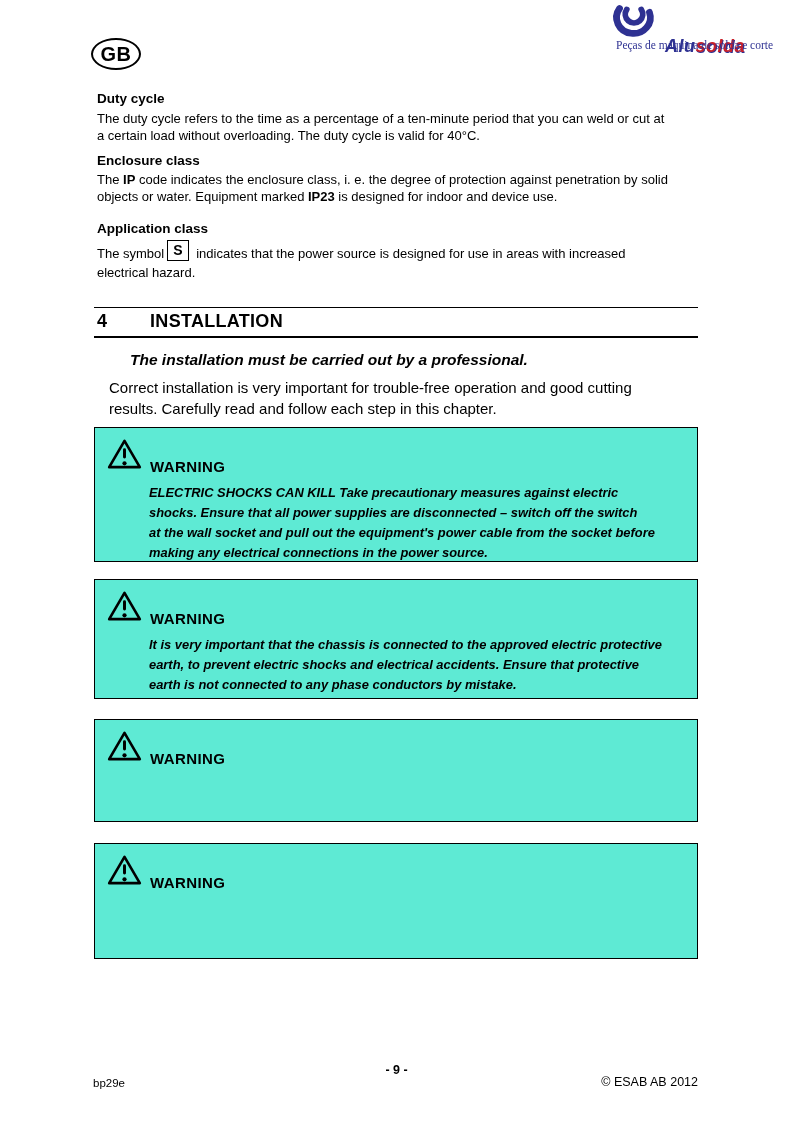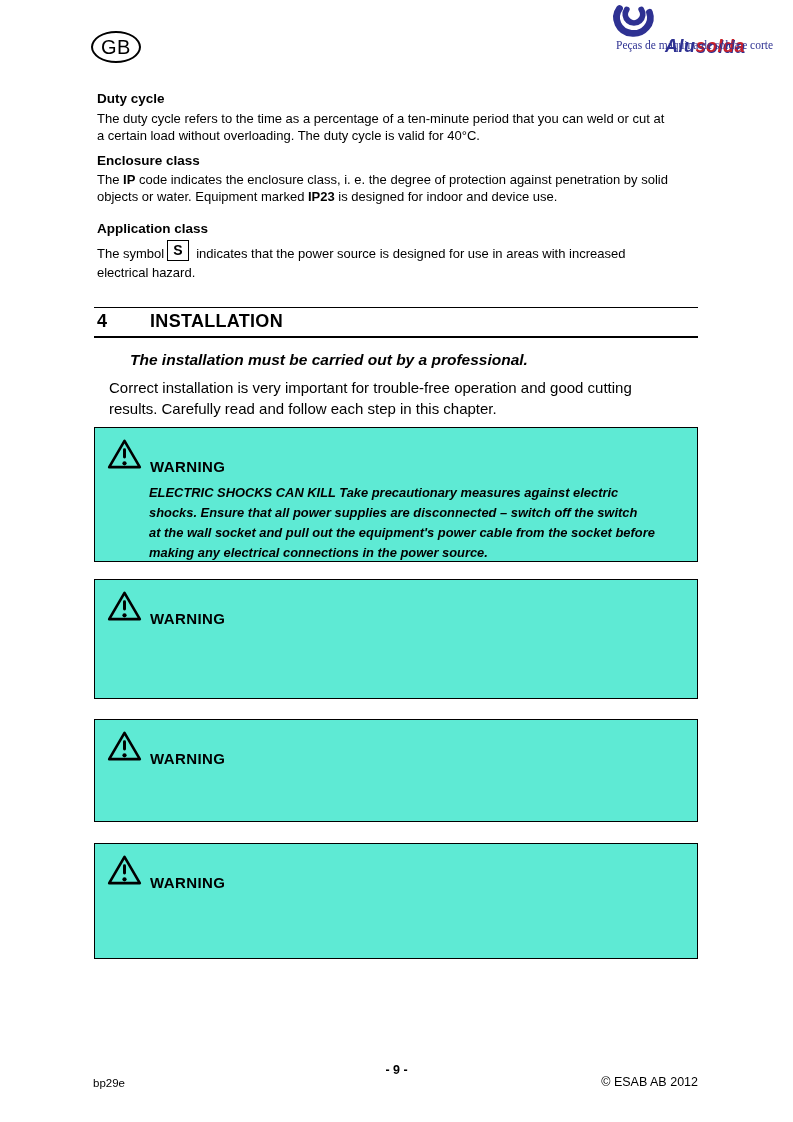--- a/index.html
+++ b/index.html
@@ -5,24 +5,24 @@
   * { margin:0; padding:0; box-sizing:border-box; }
   html,body { background:#ffffff; }
   body {
     width:793px; height:1122px; position:relative; overflow:hidden;
     font-family:"Liberation Sans", sans-serif; color:#000;
   }
   .abs { position:absolute; }
 
   
   #gb-badge {
-    left:91px; top:31px; width:50px; height:32px;
+    left:91px; top:38px; width:50px; height:32px;
     border:2.5px solid #000; border-radius:50%;
     display:flex; align-items:center; justify-content:center;
-    font-weight:normal; font-size:20px; letter-spacing:0.5px;
+    font-weight:bold; font-size:20px; letter-spacing:0.5px;
   }
   #logo-icon { left:606px; top:1px; }
   #logo-word {
     left:665px; top:7px; font-size:18px; font-weight:bold; font-style:italic;
     letter-spacing:0.5px; white-space:nowrap;margin-top:29px;
   }
   #logo-word .alu  { color:#2e3192; }
   #logo-word .solda{ color:#c8202a; text-shadow:0.7px 0.7px 0 #2e3192; }
   #logo-tagline {
     left:616px; top:39px; width:170px;
@@ -144,20 +144,23 @@
   <div class="warnhead">
     <span>
       <svg width="35" height="32" viewBox="0 0 40 36" aria-hidden="true">
         <path d="M20 3 L37.5 33 L2.5 33 Z" fill="none" stroke="#000" stroke-width="3" stroke-linejoin="round"></path>
         <rect x="18.3" y="11.5" width="3.4" height="11.5" rx="1.6" fill="#000"></rect>
         <circle cx="20" cy="28.6" r="2.4" fill="#000"></circle>
       </svg>
     </span>
     <span class="warnlabel">WARNING</span>
   </div>
+  <p class="warntext">It is very important that the chassis is connected to the approved electric protective
+earth, to prevent electric shocks and electrical accidents. Ensure that protective
+earth is not connected to any phase conductors by mistake.</p>
 </div>
 
 <div class="abs warnbox w3">
   <div class="warnhead">
     <span>
       <svg width="35" height="32" viewBox="0 0 40 36" aria-hidden="true">
         <path d="M20 3 L37.5 33 L2.5 33 Z" fill="none" stroke="#000" stroke-width="3" stroke-linejoin="round"></path>
         <rect x="18.3" y="11.5" width="3.4" height="11.5" rx="1.6" fill="#000"></rect>
         <circle cx="20" cy="28.6" r="2.4" fill="#000"></circle>
       </svg>

